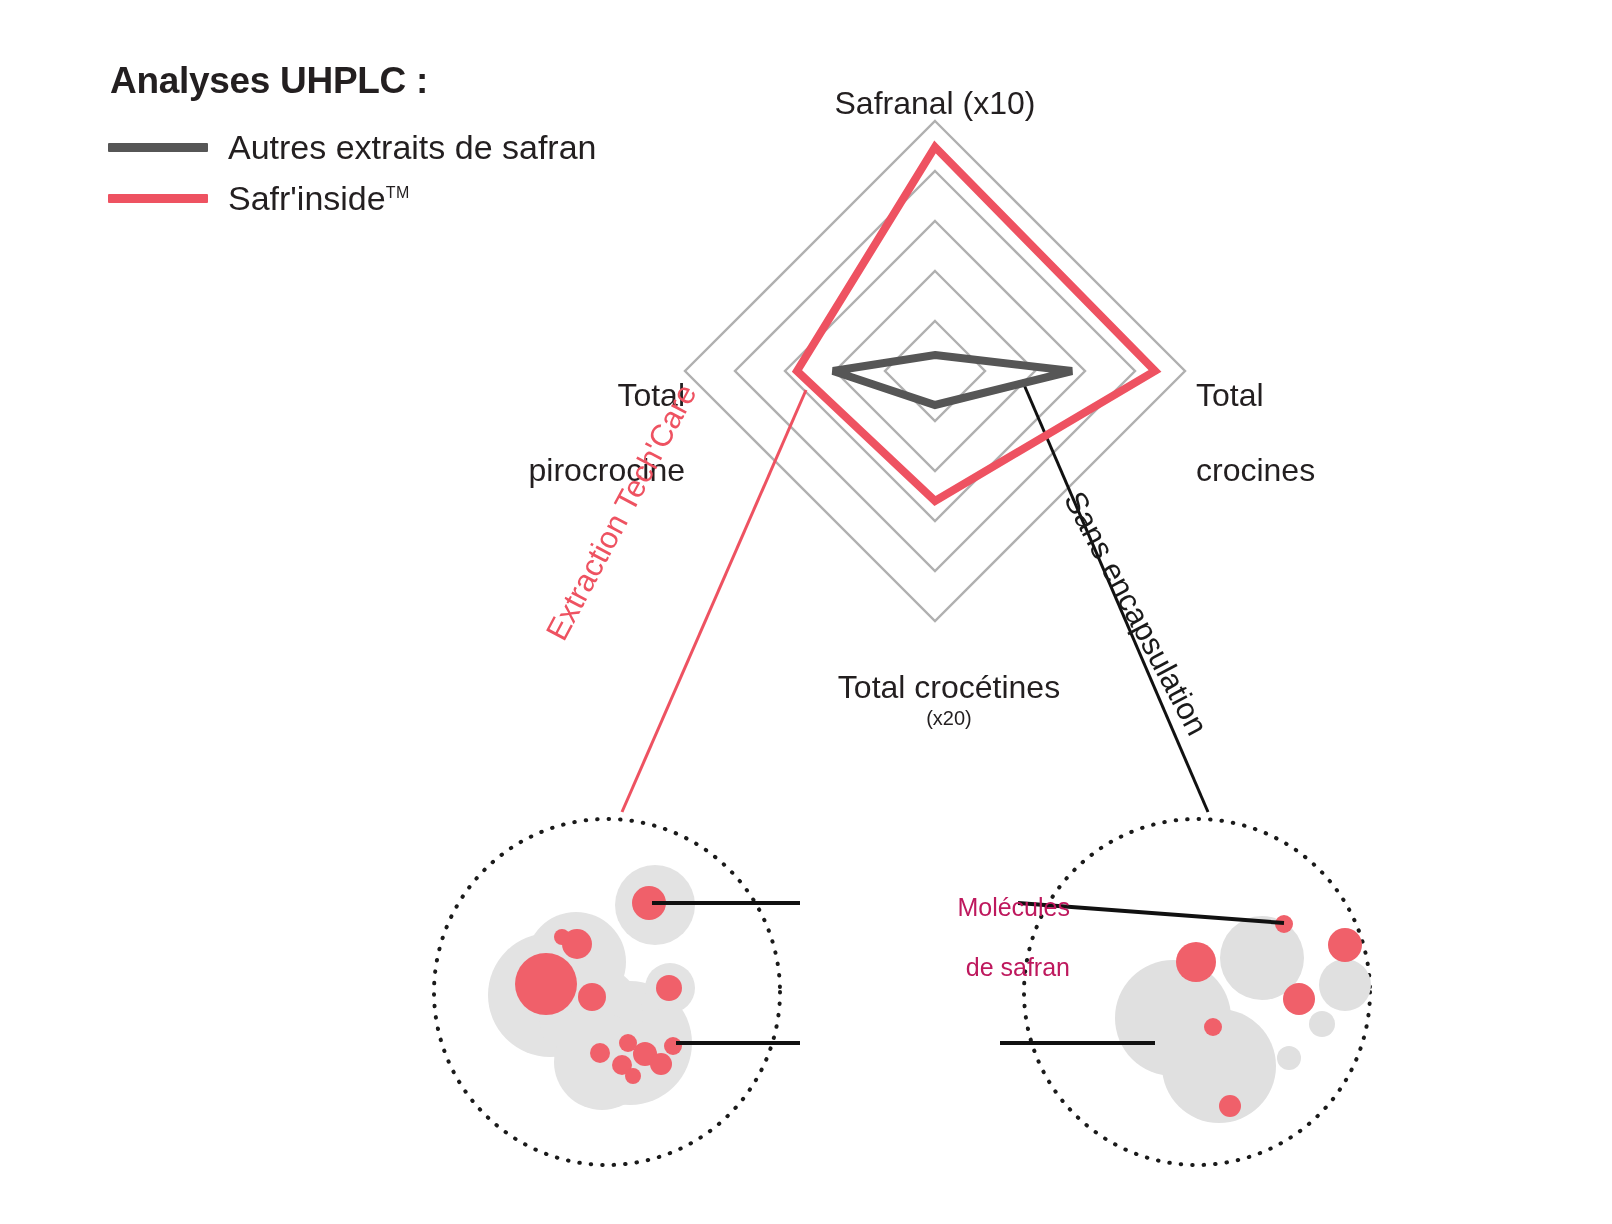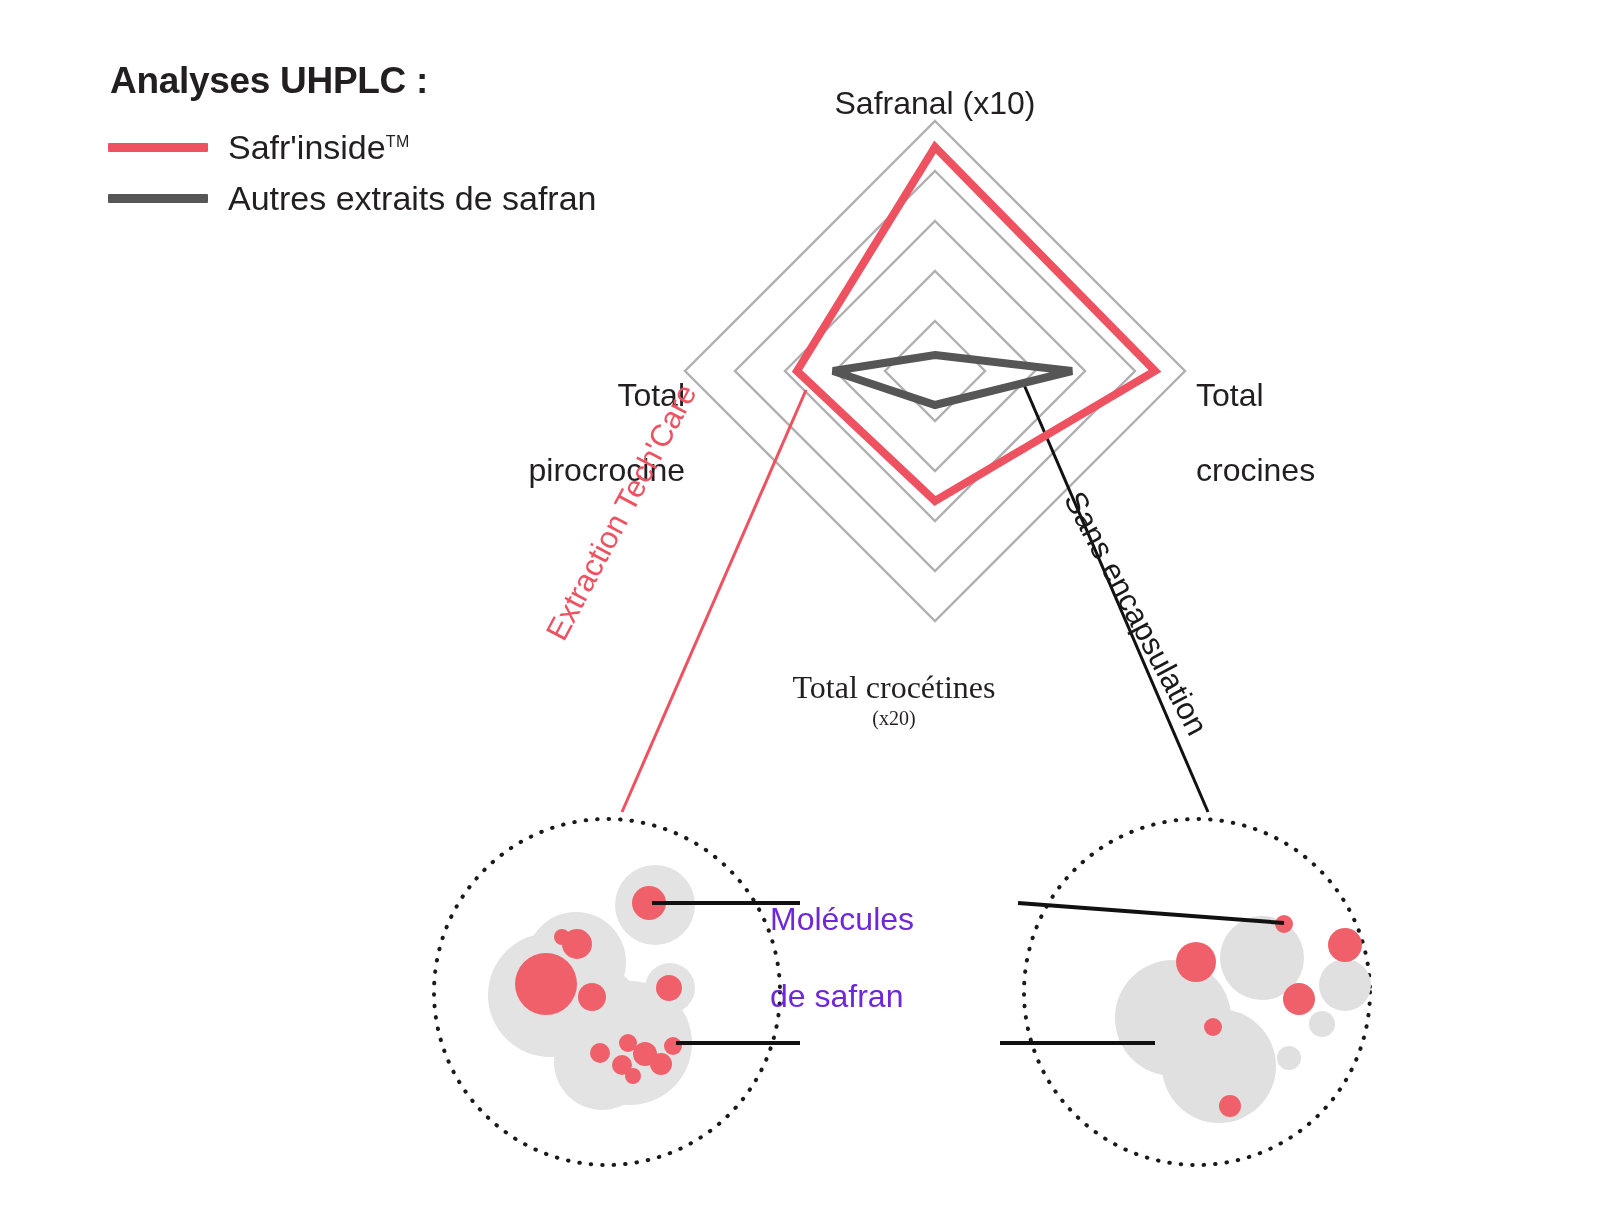--- a/index.html
+++ b/index.html
@@ -30,56 +30,56 @@
 
   
   .axis-label{
     position:absolute;font-size:32px;line-height:1.17;color:#231f20;
     text-align:center;white-space:pre-line;
   }
   .axis-label .sub{font-size:20px;display:block;}
   #lbl-safranal{left:720px;top:48px;width:430px;}
   #lbl-crocines{left:1196px;top:340px;width:200px;text-align:left;}
   #lbl-pirocrocine{left:405px;top:340px;width:280px;text-align:right;}
-  #lbl-crocetines{left:669px;top:632px;width:450px;font-family:Liberation Serif, serif;}
+  #lbl-crocetines{left:724px;top:632px;width:450px;}
 
   .diag-label{position:absolute;font-size:31px;white-space:nowrap;}
   #lbl-techcare{
     left:555px;top:620px;color:#EE5261;
     transform:rotate(-62deg);transform-origin:left center;
   }
   #lbl-encaps{
     left:1072px;top:476px;color:#1a1a1a;
     transform:rotate(62deg);transform-origin:left center;
   }
 
   
   .callout-label{
-    position:absolute;font-size:32px;line-height:1.2;text-align:left;
-    color:#6d28d9;white-space:pre-line;
+    position:absolute;font-size:25px;line-height:1.2;text-align:right;
+    color:#be185d;white-space:pre-line;
   }
   #lbl-molecules{left:770px;top:862px;width:300px;}
   #lbl-support{left:770px;top:1018px;width:300px;}
 </style>
 </head>
 <body>
 
 <div id="stage">
 
   <div class="legend">
     <div class="legend-title">Analyses UHPLC :</div>
 
     <div class="legend-row">
-      <span class="legend-swatch" style="background:#EE5261"></span>
-      <span class="legend-label"><span>Safr'inside</span><sup>TM</sup></span>
+      <span class="legend-swatch" style="background:#565656"></span>
+      <span class="legend-label"><span>Autres extraits de safran</span></span>
     </div>
 
     <div class="legend-row">
-      <span class="legend-swatch" style="background:#565656"></span>
-      <span class="legend-label"><span>Autres extraits de safran</span></span>
+      <span class="legend-swatch" style="background:#EE5261"></span>
+      <span class="legend-label"><span>Safr'inside</span><sup>TM</sup></span>
     </div>
   </div>
 
   <div class="radar-wrap">
     <svg class="radar" width="1612" height="1224" viewBox="0 0 1612 1224">
 
       <g fill="none" stroke="#b0b0b0" stroke-width="2.4">
         <polygon points="935,321 985,371 935,421 885,371"></polygon>
         <polygon points="935,271 1035,371 935,471 835,371"></polygon>
         <polygon points="935,221 1085,371 935,521 785,371"></polygon>

